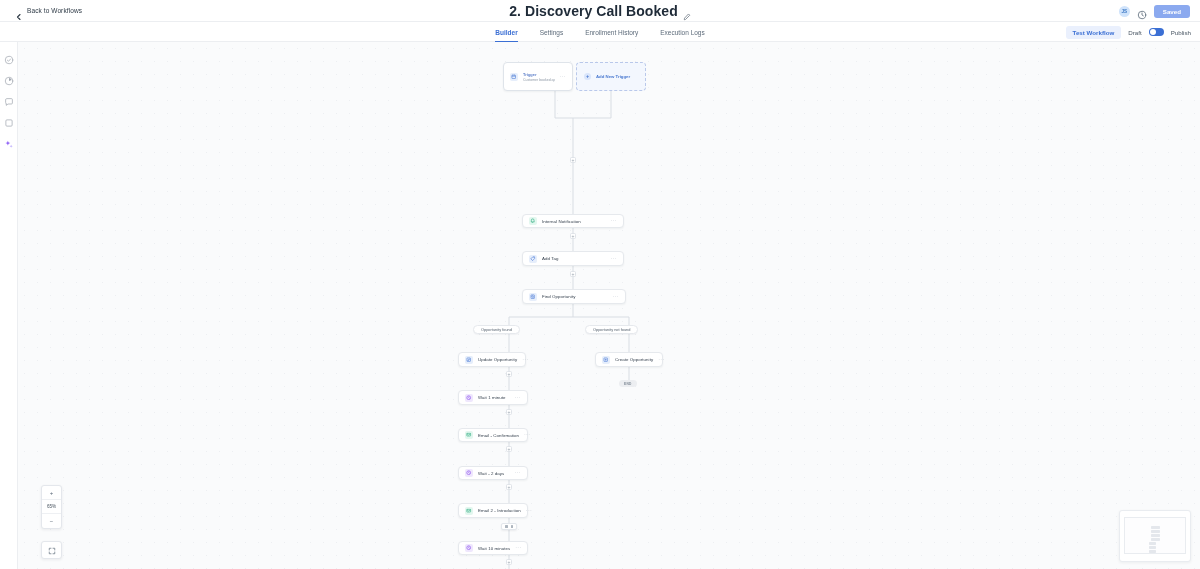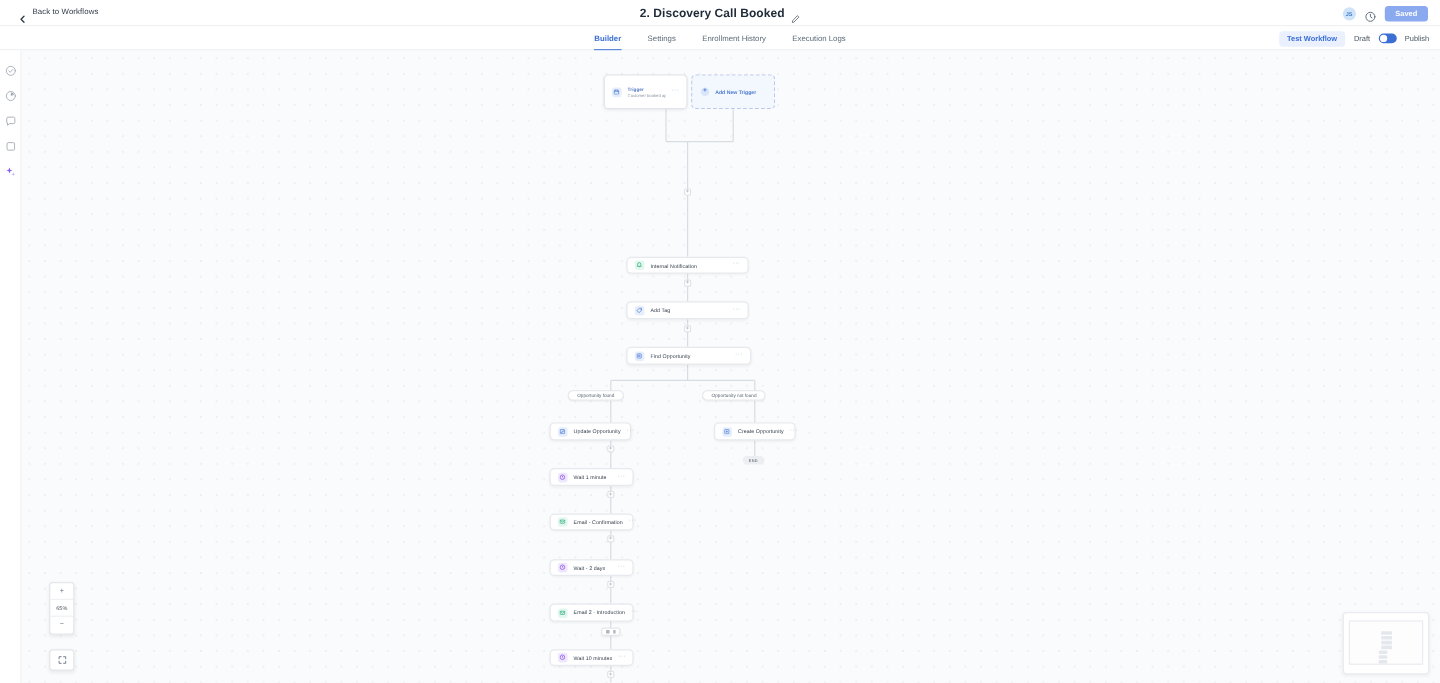--- a/index.html
+++ b/index.html
@@ -24,21 +24,21 @@
     margin-left: 15px; cursor: pointer;
   }
   .back-link .chev { display: block; width: 8px; height: 8px; }
   .back-label { font-size: 6.5px; color: #2e3a46; letter-spacing: .1px; }
 
   .title-wrap {
     position: absolute; left: 0; right: 0; top: 0; height: 22px;
     display: flex; align-items: center; justify-content: center; gap: 5px;
     pointer-events: none;
   }
-  .wf-title { font-size: 10px; font-weight: 700; color: #1f2b38; letter-spacing: .05px; }
+  .wf-title { font-size: 14px; font-weight: 700; color: #1f2b38; letter-spacing: .05px; }
   .pencil { width: 8px; height: 8px; pointer-events: auto; cursor: pointer; }
 
   .topbar-right {
     position: absolute; right: 10px; top: 0; height: 22px;
     display: flex; align-items: center; gap: 7px;
   }
   .avatar {
     width: 11px; height: 11px; border-radius: 50%;
     background: #cfe3fb; color: #3c78c4;
     font-size: 4.6px; font-weight: 700;

